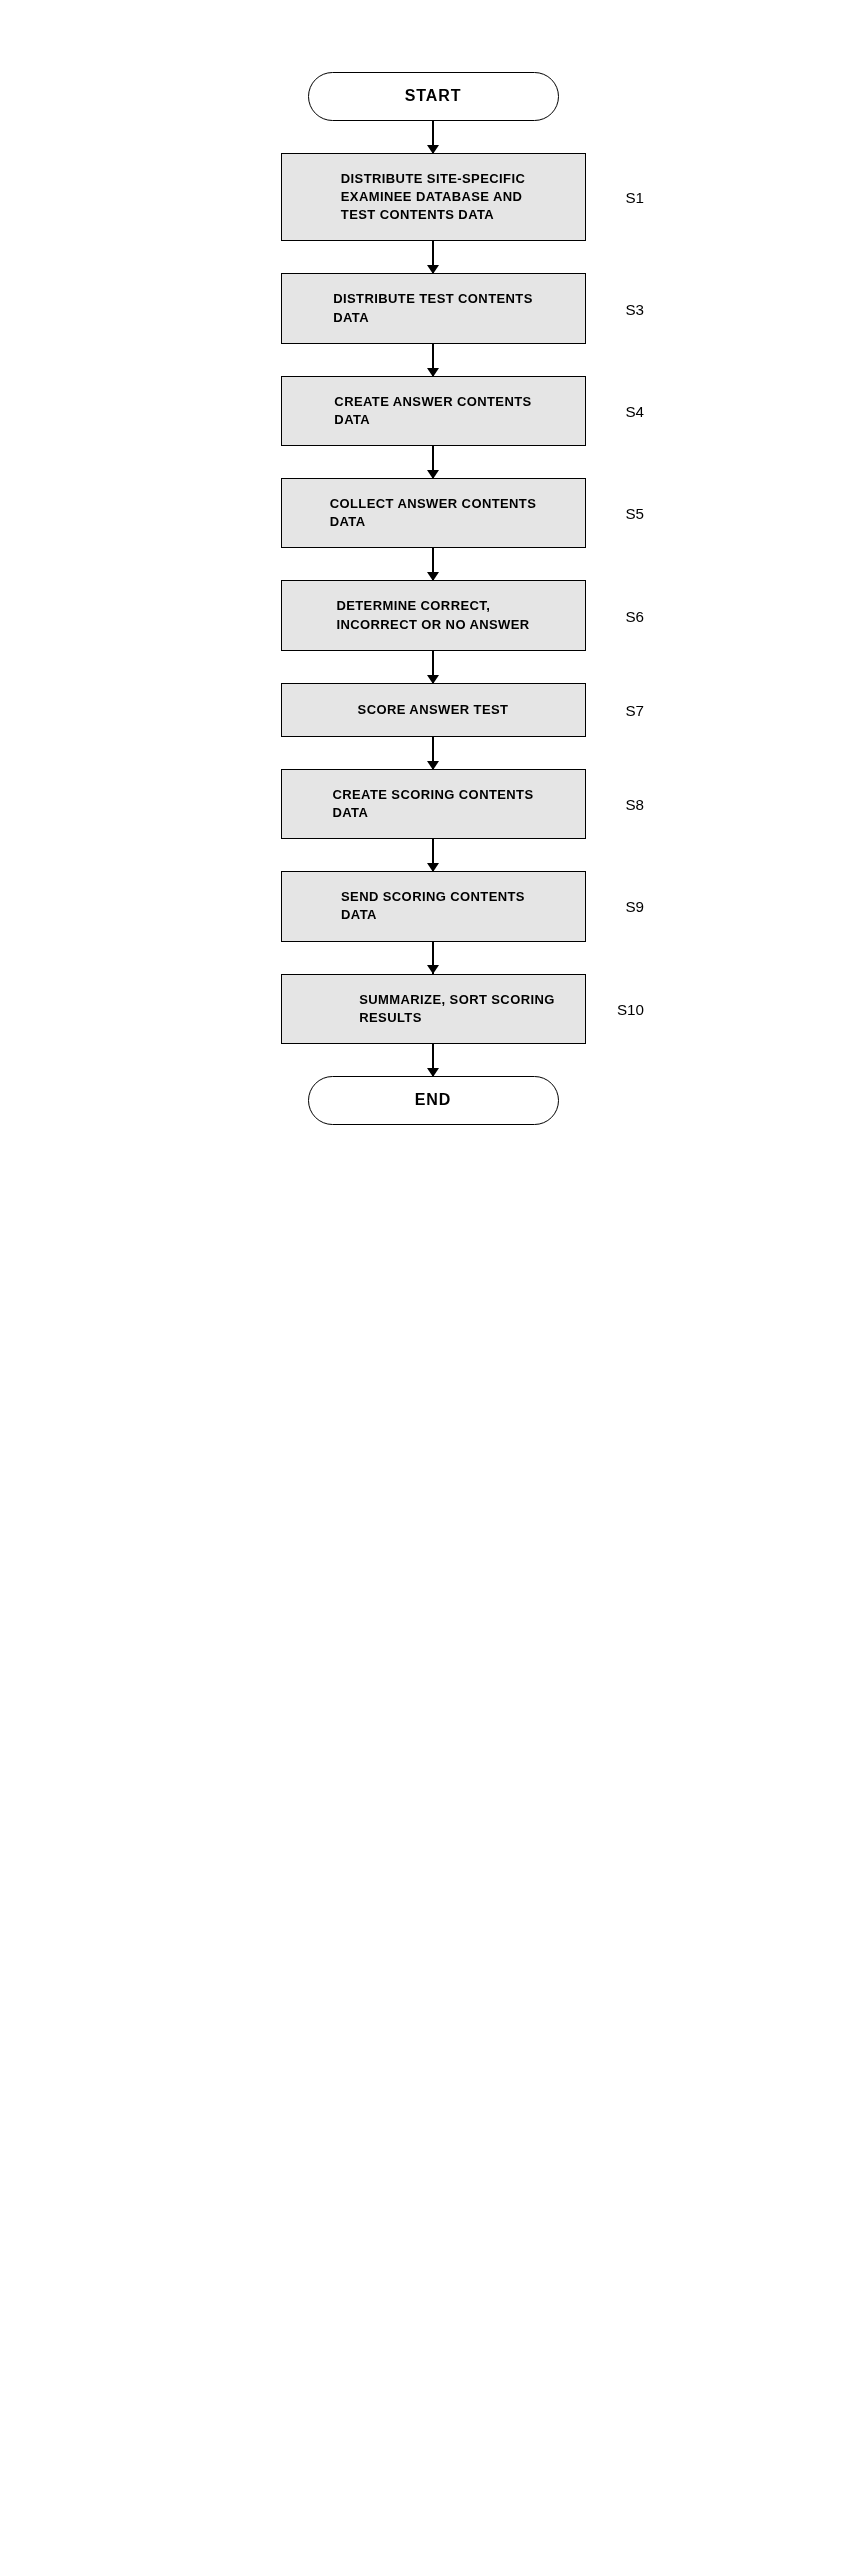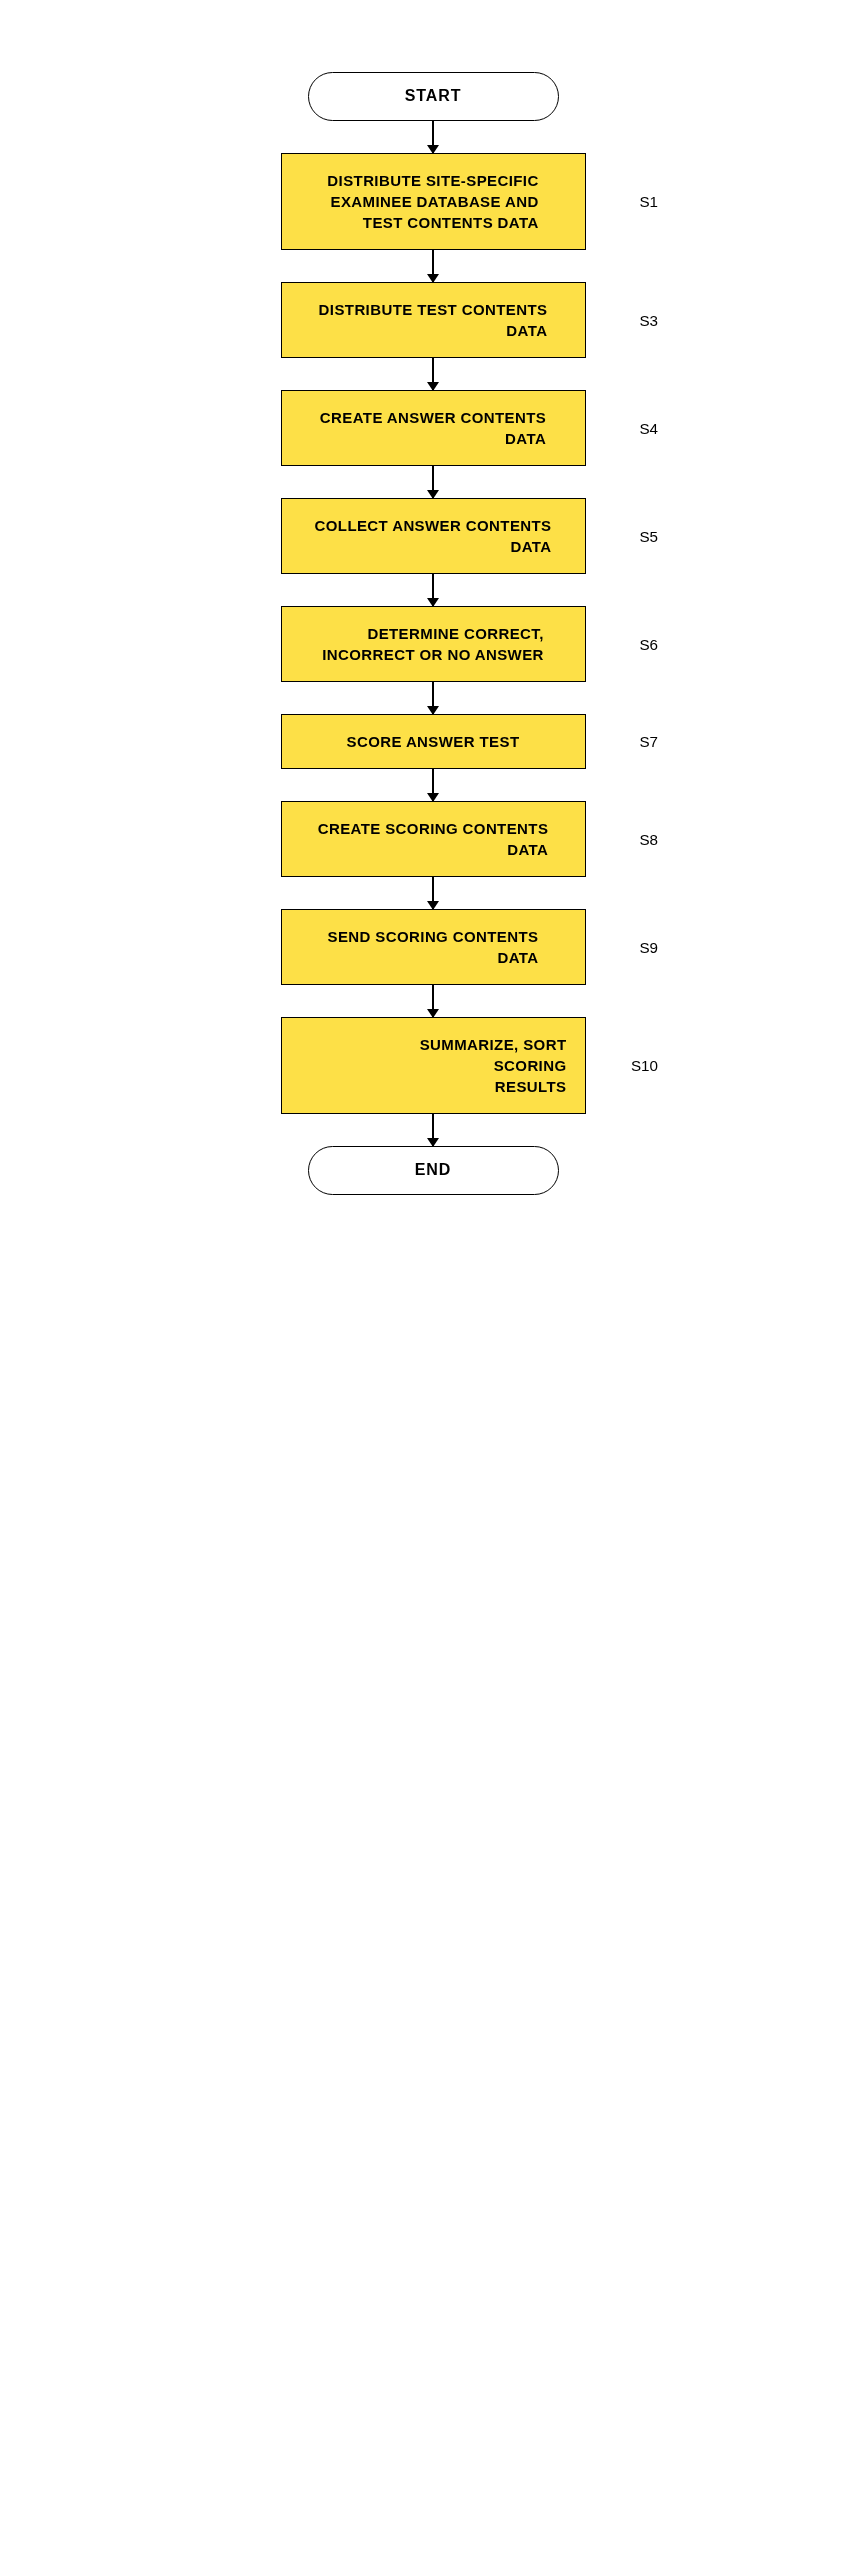--- a/index.html
+++ b/index.html
@@ -45,23 +45,23 @@
     .step-row {
       display: flex;
       align-items: center;
       justify-content: center;
       position: relative;
       width: 100%;
     }
 
     .box {
       border: 1.8px solid #000000;
-      background: #fde047;
-      text-align: right;
-      font-size: 15px;
+      background: #e5e5e5;
+      text-align: left;
+      font-size: 13px;
       font-weight: bold;
       letter-spacing: 0.4px;
       line-height: 1.4;
       padding: 16px 18px;
       width: 305px;
       min-height: 54px;
       display: flex;
       align-items: center;
       justify-content: center;
     }
@@ -76,21 +76,21 @@
       padding: 14.4px 54px;
       border-radius: 36px;
       width: 251px;
       display: flex;
       align-items: center;
       justify-content: center;
     }
 
     .step-label {
       position: absolute;
-      right: 44px;
+      right: 58px;
       font-size: 15.2px;
       font-weight: normal;
       color: #000;
       top: 50%;
       transform: translateY(-50%);
     }
 
     .arrow {
       width: 1.8px;
       background: #000;

